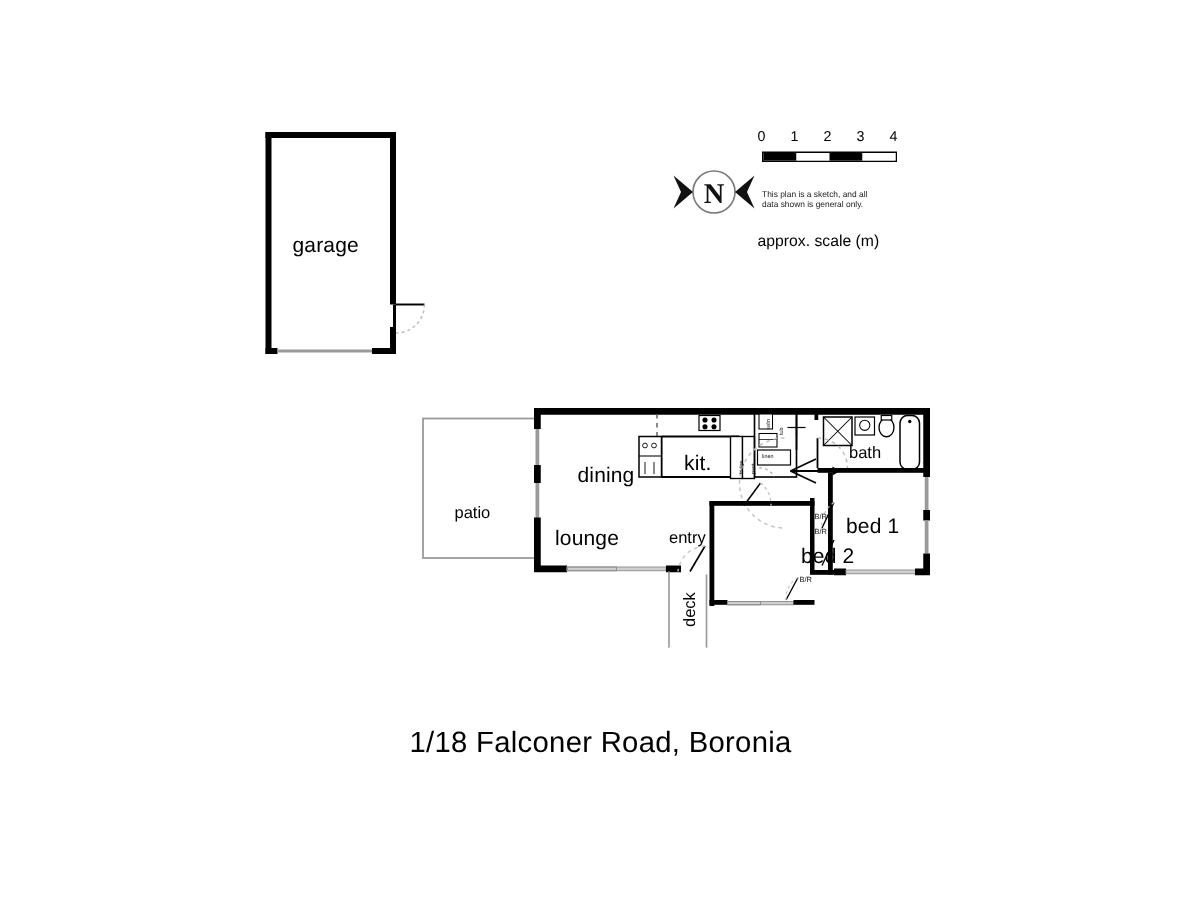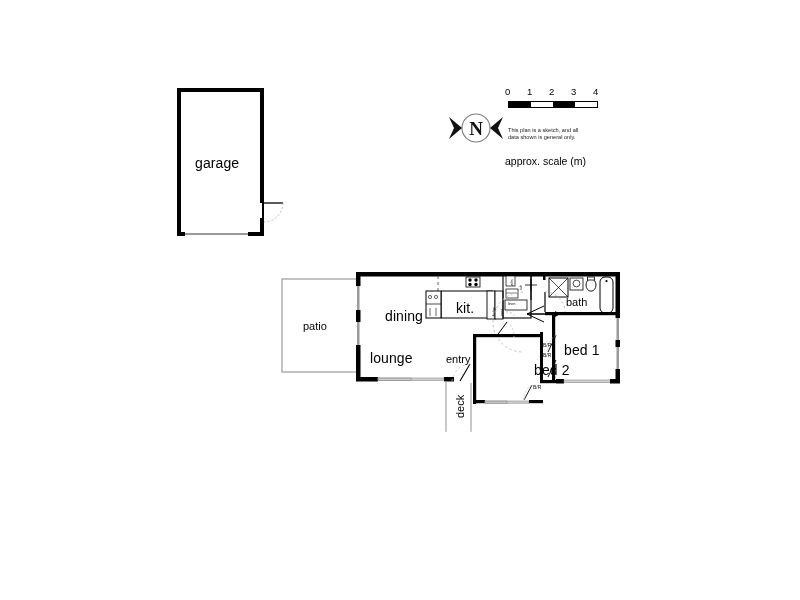--- a/index.html
+++ b/index.html
@@ -245,21 +245,21 @@
 
       <line x1="446" y1="381" x2="446" y2="432" stroke="#9a9a9a" stroke-width="1.1"></line>
       <line x1="471" y1="383" x2="471" y2="432" stroke="#9a9a9a" stroke-width="1.1"></line>
       <line x1="446" y1="432" x2="471" y2="432" stroke="#ffffff" stroke-width="1"></line>
     </g>
 
   </svg>
 
   <div class="lbl room-label" style="left:195px; top:155px;">garage</div>
 
-  <div class="lbl room-label-sm" style="left:303px; top:320px;">patio</div>
+  <div class="lbl room-label-sm" style="left:303px; top:336px;">patio</div>
 
   <div class="lbl room-label" style="left:385px; top:308px;">dining</div>
 
   <div class="lbl room-label" style="left:456px; top:300px;text-align:center;">kit.</div>
 
   <div class="lbl room-label" style="left:370px; top:350px;">lounge</div>
 
   <div class="lbl room-label-sm" style="left:446px; top:353px;">entry</div>
 
   <div class="lbl room-label-sm vert" style="left:454px; top:418px;">deck</div>
@@ -307,14 +307,15 @@
       <div style="flex:1; background:#000;"></div>
       <div style="flex:1; background:#fff;"></div>
     </div>
 
     <div class="lbl scale-cap" style="left:0px; top:26px;margin-top:43px;">approx. scale (m)</div>
 
     <div class="lbl disclaimer" style="left:3px; top:41px;">This plan is a sketch, and all</div>
     <div class="lbl disclaimer" style="left:3px; top:48px;">data shown is general only.</div>
   </div>
 
+  <div class="lbl title-label" style="left:273px; top:484px;">1/18 Falconer Road, Boronia</div>
 
 </div>
 
 </body></html>

